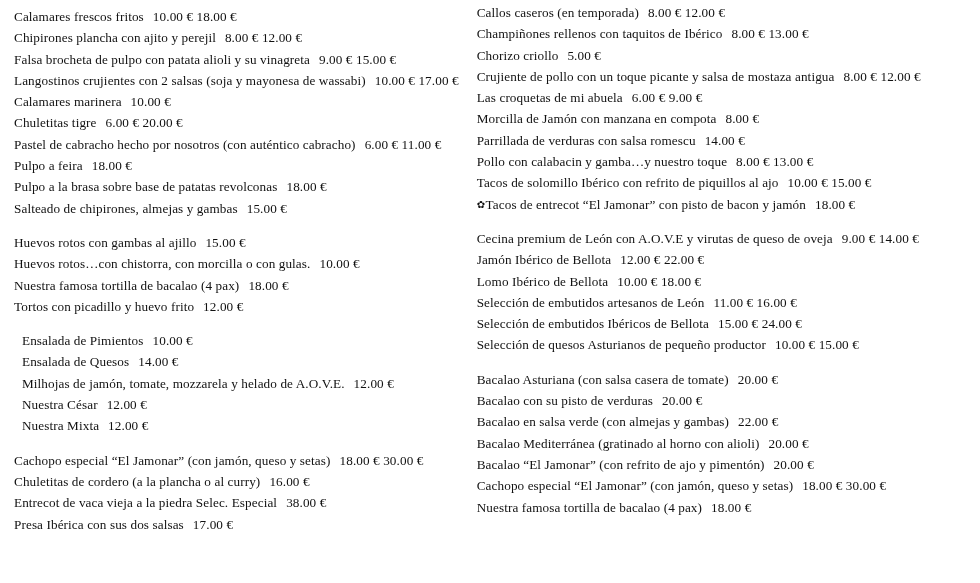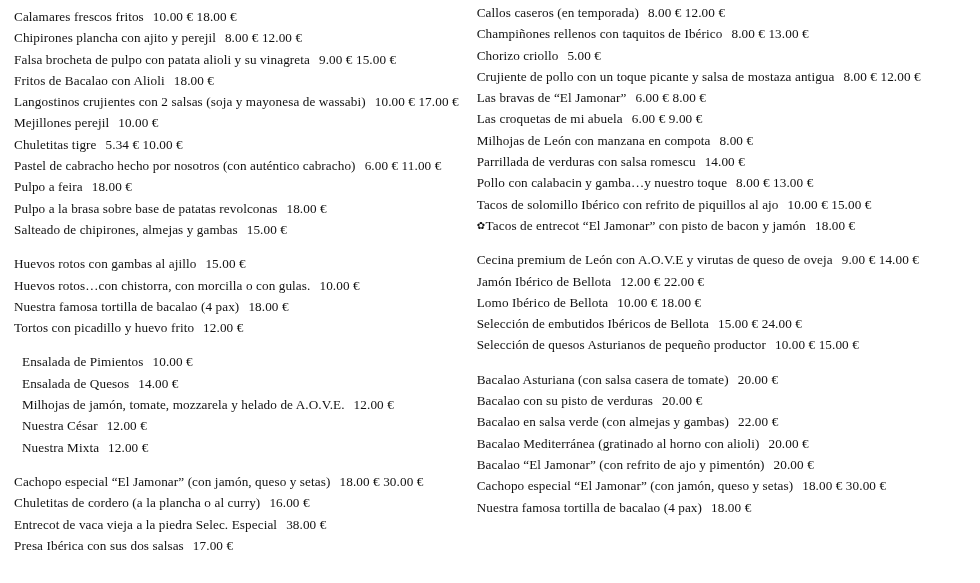--- a/index.html
+++ b/index.html
@@ -72,24 +72,23 @@
 </head>
 <body>
 
 <div class="page">
   <div class="columns">
     <div class="col col-left" id="col-left">
         <div class="group">
           <div class="item indent-1"><span class="nm">Calamares frescos fritos</span><span class="pr">10.00 € 18.00 €</span></div>
           <div class="item indent-1"><span class="nm">Chipirones plancha con ajito y perejil</span><span class="pr">8.00 € 12.00 €</span></div>
           <div class="item indent-1"><span class="nm">Falsa brocheta de pulpo con patata alioli y su vinagreta</span><span class="pr">9.00 € 15.00 €</span></div>
-          <div class="item indent-1"><span class="nm">Fritos de Bacalao con Alioli</span><span class="pr">18.00 €</span></div>
           <div class="item indent-1"><span class="nm">Langostinos crujientes con 2 salsas (soja y mayonesa de wassabi)</span><span class="pr">10.00 € 17.00 €</span></div>
-          <div class="item indent-1"><span class="nm">Mejillones perejil</span><span class="pr">10.00 €</span></div>
-          <div class="item indent-1"><span class="nm">Chuletitas tigre</span><span class="pr">5.34 € 10.00 €</span></div>
+          <div class="item indent-1"><span class="nm">Calamares marinera</span><span class="pr">10.00 €</span></div>
+          <div class="item indent-1"><span class="nm">Chuletitas tigre</span><span class="pr">6.00 € 20.00 €</span></div>
           <div class="item indent-1"><span class="nm">Pastel de cabracho hecho por nosotros (con auténtico cabracho)</span><span class="pr">6.00 € 11.00 €</span></div>
           <div class="item indent-1"><span class="nm">Pulpo a feira</span><span class="pr">18.00 €</span></div>
           <div class="item indent-1"><span class="nm">Pulpo a la brasa sobre base de patatas revolconas</span><span class="pr">18.00 €</span></div>
           <div class="item indent-1"><span class="nm">Salteado de chipirones, almejas y gambas</span><span class="pr">15.00 €</span></div>
         </div>
         <div class="group">
           <div class="item indent-1"><span class="nm">Huevos rotos con gambas al ajillo</span><span class="pr">15.00 €</span></div>
           <div class="item indent-1"><span class="nm">Huevos rotos…con chistorra, con morcilla o con gulas.</span><span class="pr">10.00 €</span></div>
           <div class="item indent-1"><span class="nm">Nuestra famosa tortilla de bacalao (4 pax)</span><span class="pr">18.00 €</span></div>
           <div class="item indent-1"><span class="nm">Tortos con picadillo y huevo frito</span><span class="pr">12.00 €</span></div>
@@ -107,32 +106,32 @@
           <div class="item indent-1"><span class="nm">Entrecot de vaca vieja a la piedra Selec. Especial</span><span class="pr">38.00 €</span></div>
           <div class="item indent-1"><span class="nm">Presa Ibérica con sus dos salsas</span><span class="pr">17.00 €</span></div>
         </div>
       </div>
     <div class="col col-right" id="col-right">
         <div class="group">
           <div class="item indent-1"><span class="nm">Callos caseros (en temporada)</span><span class="pr">8.00 € 12.00 €</span></div>
           <div class="item indent-1"><span class="nm">Champiñones rellenos con taquitos de Ibérico</span><span class="pr">8.00 € 13.00 €</span></div>
           <div class="item indent-1"><span class="nm">Chorizo criollo</span><span class="pr">5.00 €</span></div>
           <div class="item indent-1"><span class="nm">Crujiente de pollo con un toque picante y salsa de mostaza antigua</span><span class="pr">8.00 € 12.00 €</span></div>
-          <div class="item indent-1"><span class="nm">Las bravas de “El Jamonar”</span><span class="pr">6.00 € 8.00 €</span></div>
           <div class="item indent-1"><span class="nm">Las croquetas de mi abuela</span><span class="pr">6.00 € 9.00 €</span></div>
-          <div class="item indent-1"><span class="nm">Milhojas de León con manzana en compota</span><span class="pr">8.00 €</span></div>
+          <div class="item indent-1"><span class="nm">Morcilla de Jamón con manzana en compota</span><span class="pr">8.00 €</span></div>
           <div class="item indent-1"><span class="nm">Parrillada de verduras con salsa romescu</span><span class="pr">14.00 €</span></div>
           <div class="item indent-1"><span class="nm">Pollo con calabacin y gamba…y nuestro toque</span><span class="pr">8.00 € 13.00 €</span></div>
           <div class="item indent-1"><span class="nm">Tacos de solomillo Ibérico con refrito de piquillos al ajo</span><span class="pr">10.00 € 15.00 €</span></div>
           <div class="item indent-1"><span class="lead-icon">✿</span><span class="nm">Tacos de entrecot “El Jamonar” con pisto de bacon y jamón</span><span class="pr">18.00 €</span></div>
         </div>
         <div class="group">
           <div class="item indent-1"><span class="nm">Cecina premium de León con A.O.V.E y virutas de queso de oveja</span><span class="pr">9.00 € 14.00 €</span></div>
           <div class="item indent-1"><span class="nm">Jamón Ibérico de Bellota</span><span class="pr">12.00 € 22.00 €</span></div>
           <div class="item indent-1"><span class="nm">Lomo Ibérico de Bellota</span><span class="pr">10.00 € 18.00 €</span></div>
+          <div class="item indent-1"><span class="nm">Selección de embutidos artesanos de León</span><span class="pr">11.00 € 16.00 €</span></div>
           <div class="item indent-1"><span class="nm">Selección de embutidos Ibéricos de Bellota</span><span class="pr">15.00 € 24.00 €</span></div>
           <div class="item indent-1"><span class="nm">Selección de quesos Asturianos de pequeño productor</span><span class="pr">10.00 € 15.00 €</span></div>
         </div>
         <div class="group">
           <div class="item indent-1"><span class="nm">Bacalao Asturiana (con salsa casera de tomate)</span><span class="pr">20.00 €</span></div>
           <div class="item indent-1"><span class="nm">Bacalao con su pisto de verduras</span><span class="pr">20.00 €</span></div>
           <div class="item indent-1"><span class="nm">Bacalao en salsa verde (con almejas y gambas)</span><span class="pr">22.00 €</span></div>
           <div class="item indent-1"><span class="nm">Bacalao Mediterránea (gratinado al horno con alioli)</span><span class="pr">20.00 €</span></div>
           <div class="item indent-1"><span class="nm">Bacalao “El Jamonar” (con refrito de ajo y pimentón)</span><span class="pr">20.00 €</span></div>
           <div class="item indent-1"><span class="nm">Cachopo especial “El Jamonar” (con jamón, queso y setas)</span><span class="pr">18.00 € 30.00 €</span></div>

